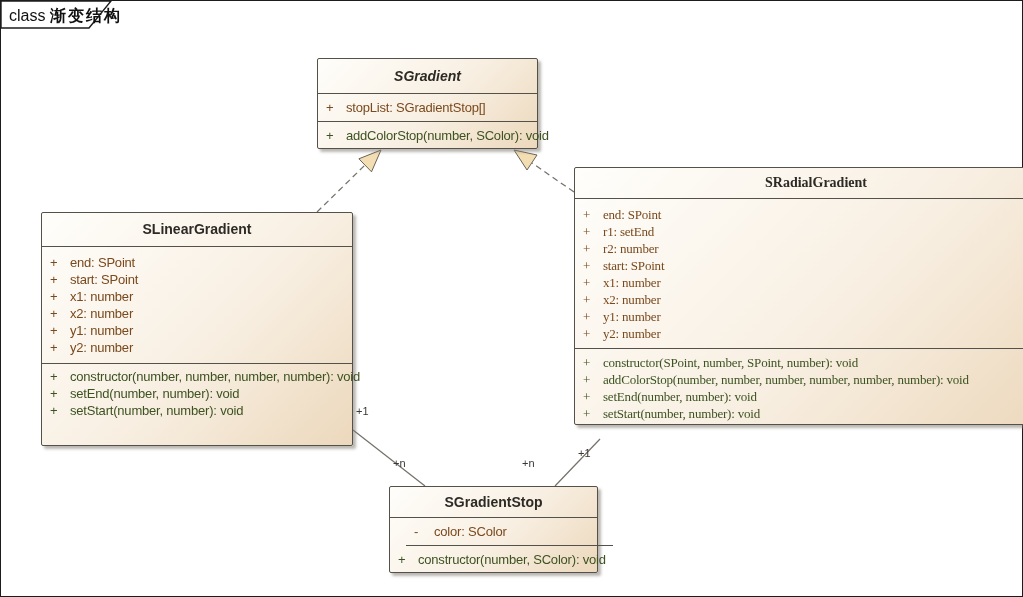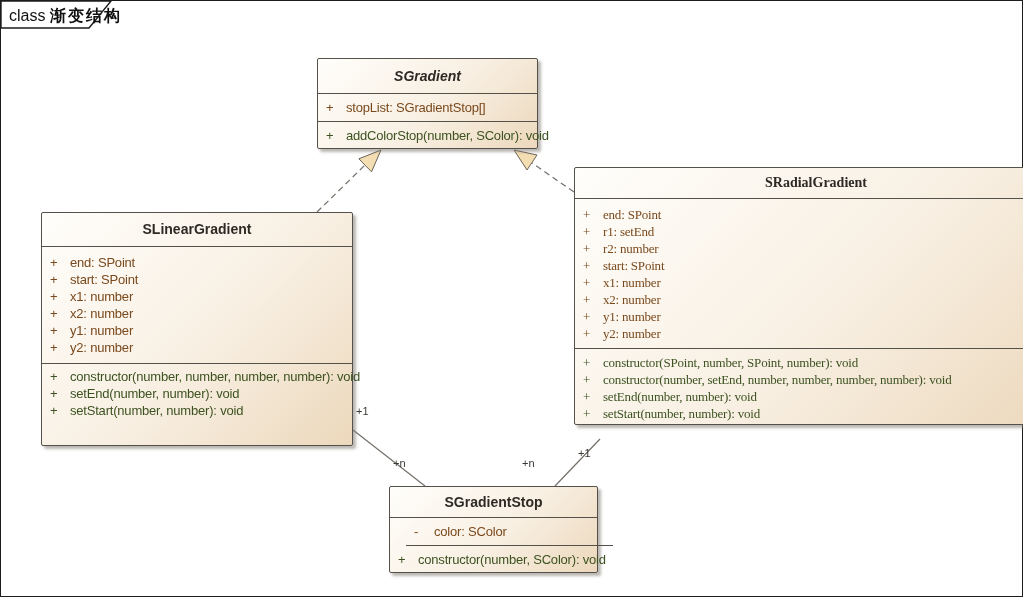--- a/index.html
+++ b/index.html
@@ -158,21 +158,21 @@
       </div>
       <div class="row attr">
         <span class="vis">+</span><span>y2: number</span>
       </div>
     </div>
     <div class="compartment" style="height:77px; padding-top:5px;">
       <div class="row op">
         <span class="vis">+</span><span>constructor(SPoint, number, SPoint, number): void</span>
       </div>
       <div class="row op">
-        <span class="vis">+</span><span>constructor(number, setEnd, number, number, number, number): void</span>
+        <span class="vis">+</span><span>addColorStop(number, number, number, number, number, number): void</span>
       </div>
       <div class="row op">
         <span class="vis">+</span><span>setEnd(number, number): void</span>
       </div>
       <div class="row op">
         <span class="vis">+</span><span>setStart(number, number): void</span>
       </div>
     </div>
   </div>
 

